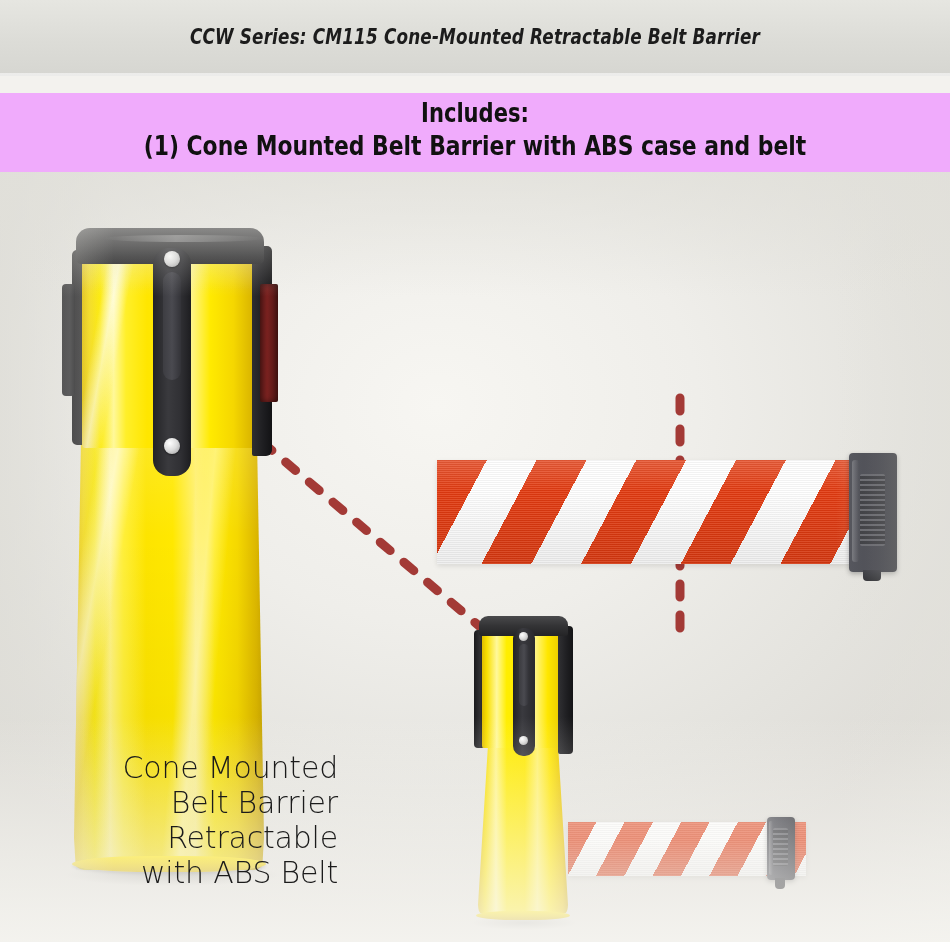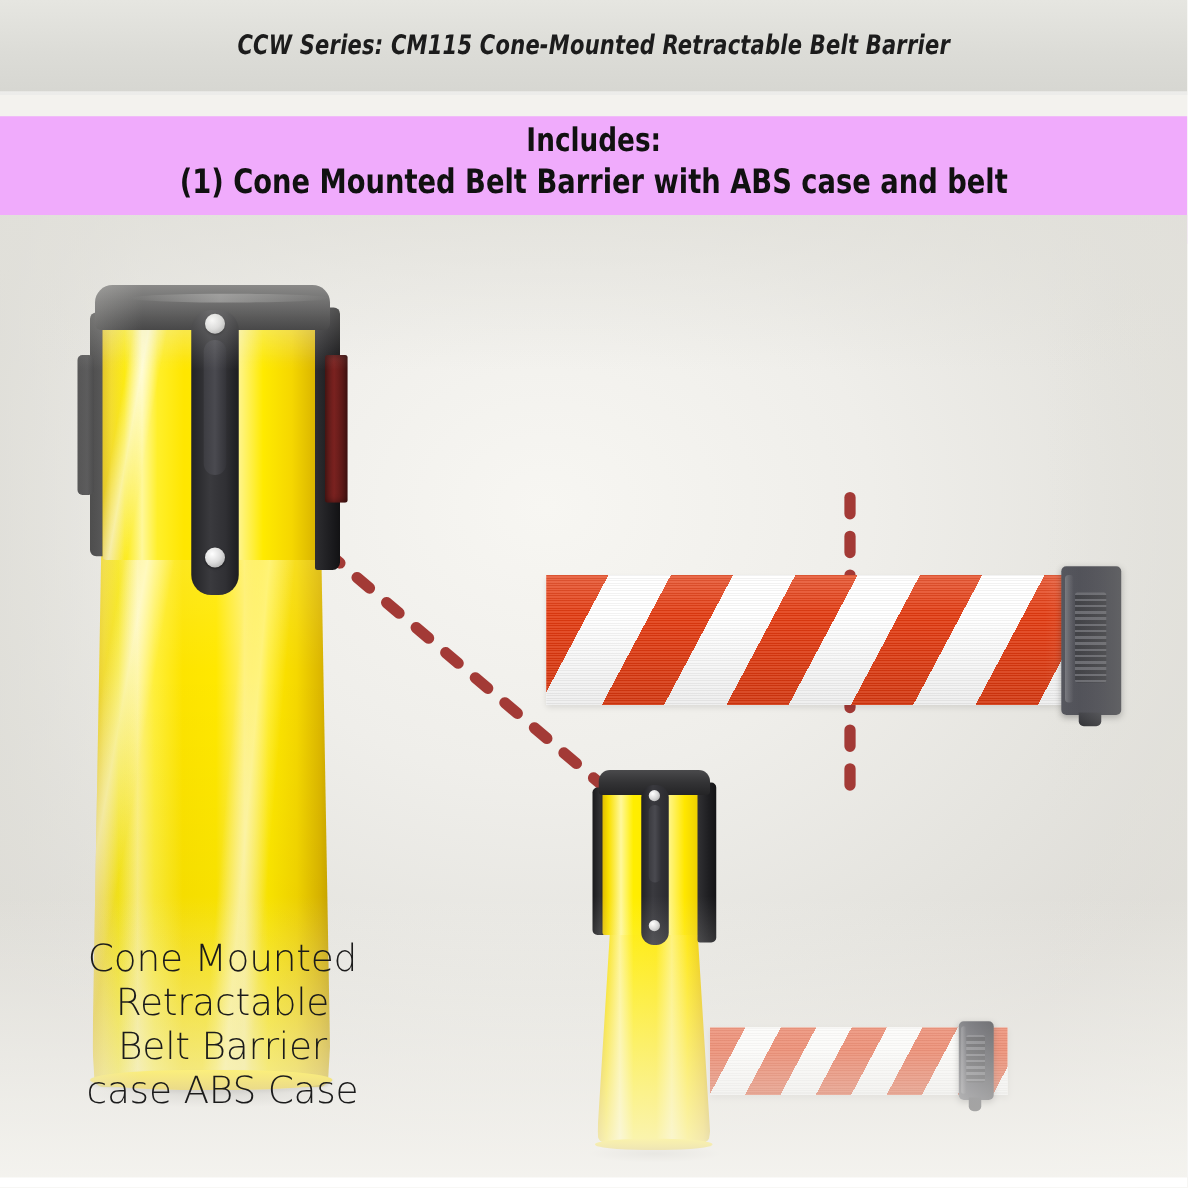--- a/index.html
+++ b/index.html
@@ -391,21 +391,21 @@
   .clip-small { left: 767px; top: 645px; width: 28px; height: 63px; }
 
   
   .dashes { position: absolute; left: 0; top: 0; width: 950px; height: 778px; pointer-events: none; }
 
   
   .caption {
     position: absolute;
     left: 18px; top: 578px;
     width: 320px;
-    text-align: center;
+    text-align: right;
     color: #1b1b1b;
     font-family: "DejaVu Sans", "Liberation Sans", sans-serif;
     font-weight: 300;
     font-size: 30px;
     line-height: 35px;
     letter-spacing: -0.2px;
   }
   .caption div { white-space: nowrap; }
 
   
@@ -489,21 +489,21 @@
       <div class="plate"></div>
       <div class="plate-slot"></div>
       <div class="screw s1"></div>
       <div class="screw s2"></div>
     </div>
 
     <div class="photo-vignette"></div>
 
     <div class="caption">
       <div>Cone Mounted</div>
+      <div>Belt Barrier</div>
       <div>Retractable</div>
-      <div>Belt Barrier</div>
-      <div>case ABS Case</div>
+      <div>with ABS Belt</div>
     </div>
 
   </div>
 
   <div class="bottom-strip"></div>
 </div>
 
 </body></html>

